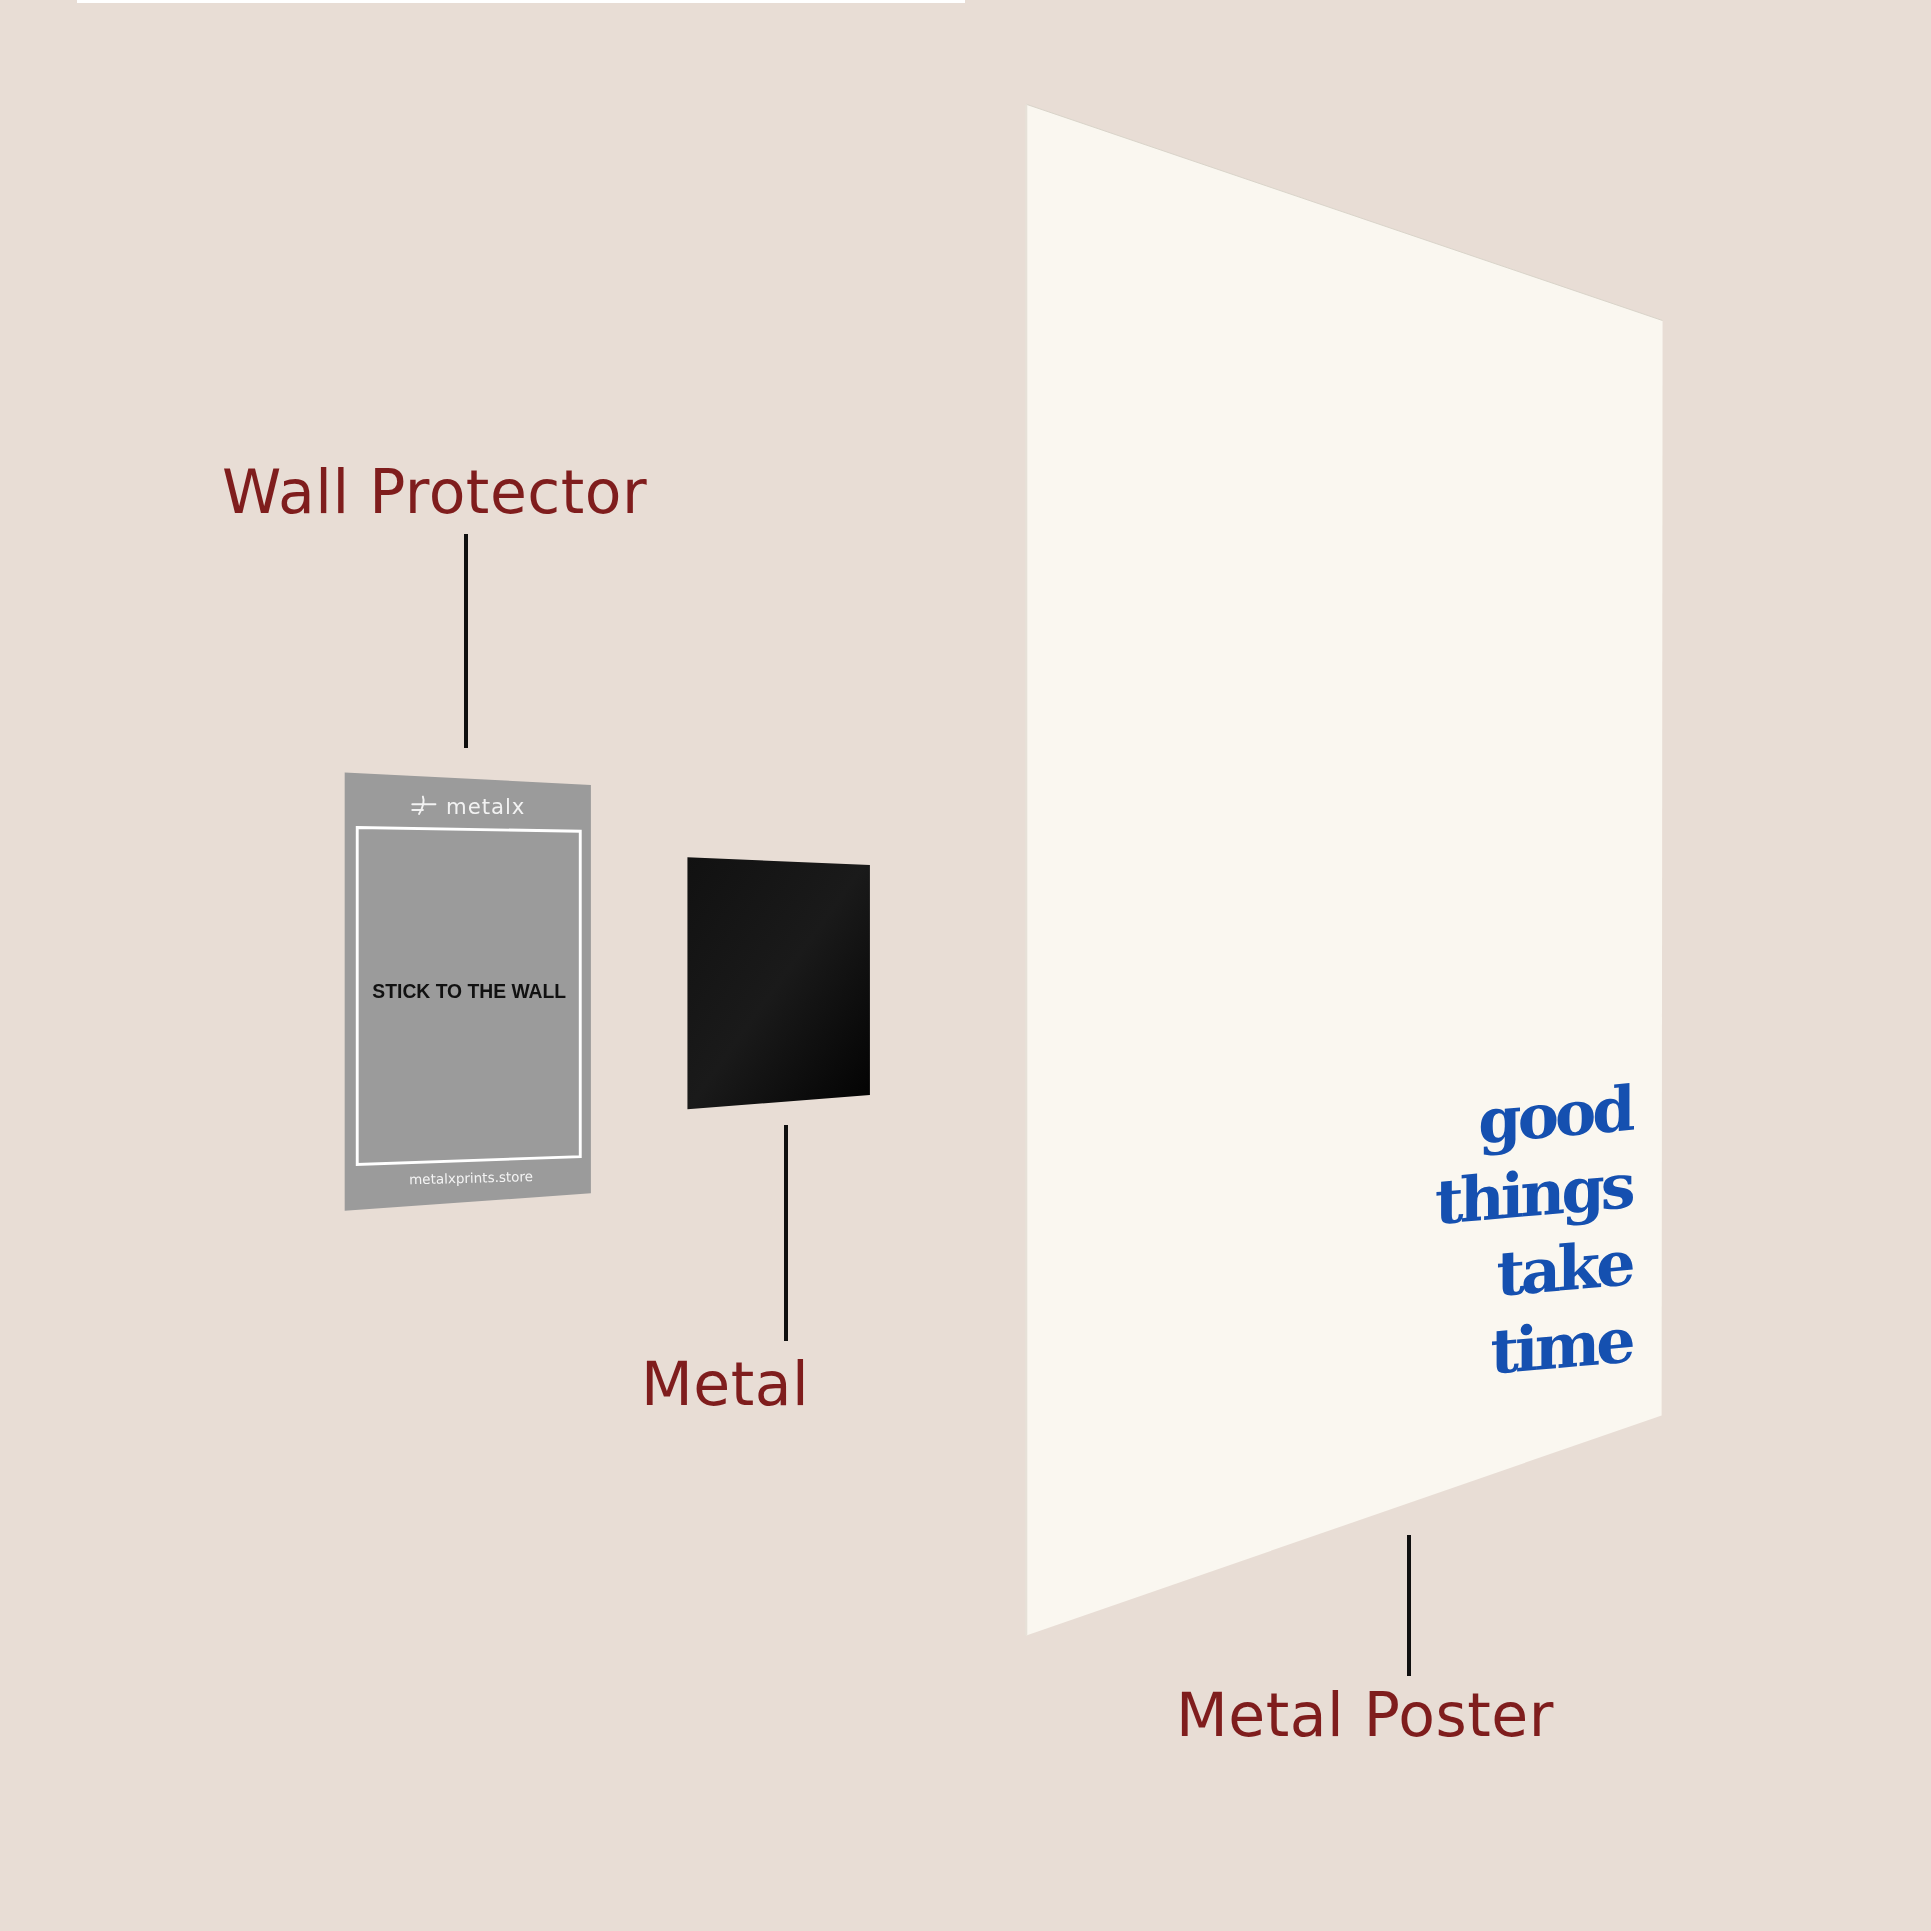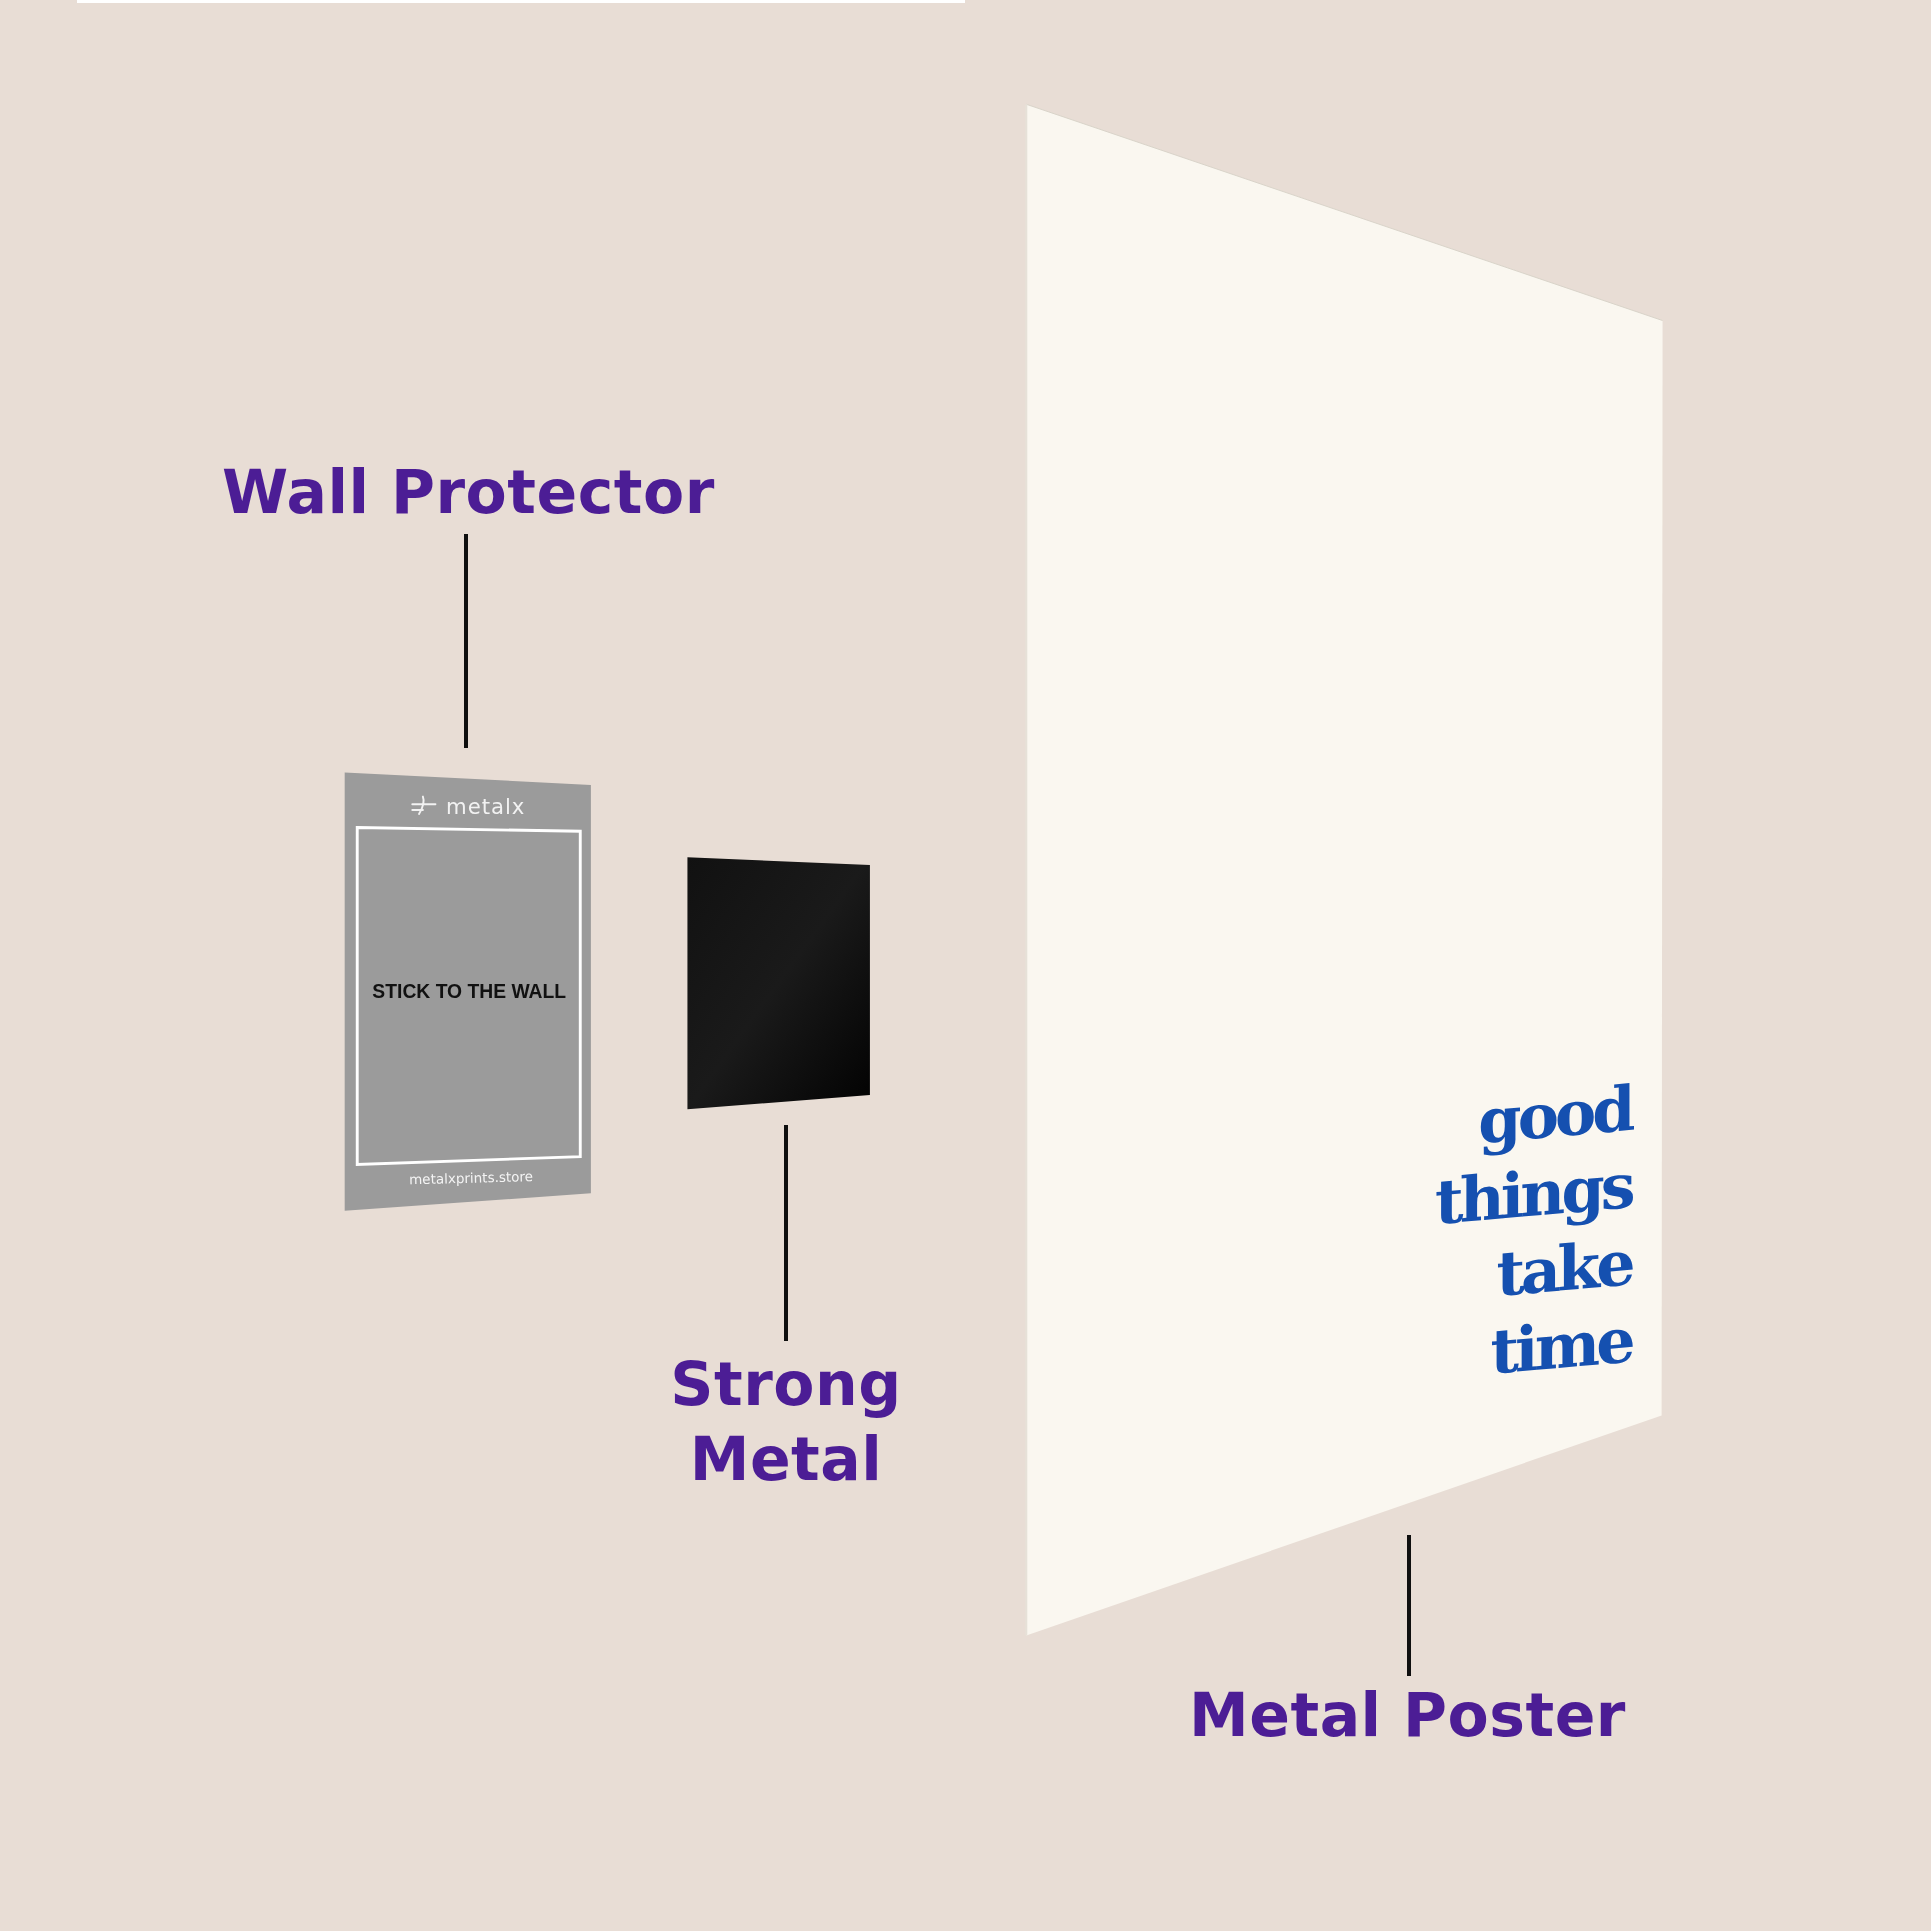--- a/index.html
+++ b/index.html
@@ -9,24 +9,24 @@
       position: relative; overflow: hidden;
       font-family: "Liberation Sans", "DejaVu Sans", sans-serif;
     }
     .stage { position: absolute; left: 0; top: 0; width: 1931px; height: 1931px; }
     .top-sliver {
       position: absolute; left: 77px; top: 0; width: 888px; height: 2.9px;
       background: #ffffff;
     }
     svg.scene { position: absolute; left: 0; top: 0; }
     .label {
-      position: absolute; color: #4c1d95;
+      position: absolute; color: #7f1d1d;
       font-family: "DejaVu Sans", sans-serif;
-      font-weight: 700; letter-spacing: 0.5px;
-      text-align: center; white-space: nowrap; line-height: 1.0;
+      font-weight: 400; letter-spacing: 0.5px;
+      text-align: left; white-space: nowrap; line-height: 1.0;
     }
     .label-wall { left: 222px; top: 462px; width: 483px; font-size: 60px; }
     .label-magnet { left: 641px; top: 1347px; width: 290px; font-size: 60px; line-height: 75px; }
     .label-poster { left: 1176px; top: 1685px; width: 463px; font-size: 60px; }
     .leader { position: absolute; width: 3.9px; background: #0f0f0f; }
     .leader-wall { left: 464px; top: 534px; height: 214px; }
     .leader-magnet { left: 784px; top: 1125px; height: 216px; }
     .leader-poster { left: 1407px; top: 1535px; height: 141px; }
   </style>
 </head>
@@ -72,21 +72,20 @@
         <text x="1690" y="1410" transform="skewY(-5) translate(0,148)">time</text>
       </g>
     </g>
   </svg>
 
   <div class="label label-wall">Wall Protector</div>
   <div class="leader leader-wall"></div>
 
   <div class="leader leader-magnet"></div>
   <div class="label label-magnet">
-    <div>Strong</div>
     <div>Metal</div>
   </div>
 
   <div class="leader leader-poster"></div>
   <div class="label label-poster">Metal Poster</div>
 
 </div>
 
 
 </body></html>

